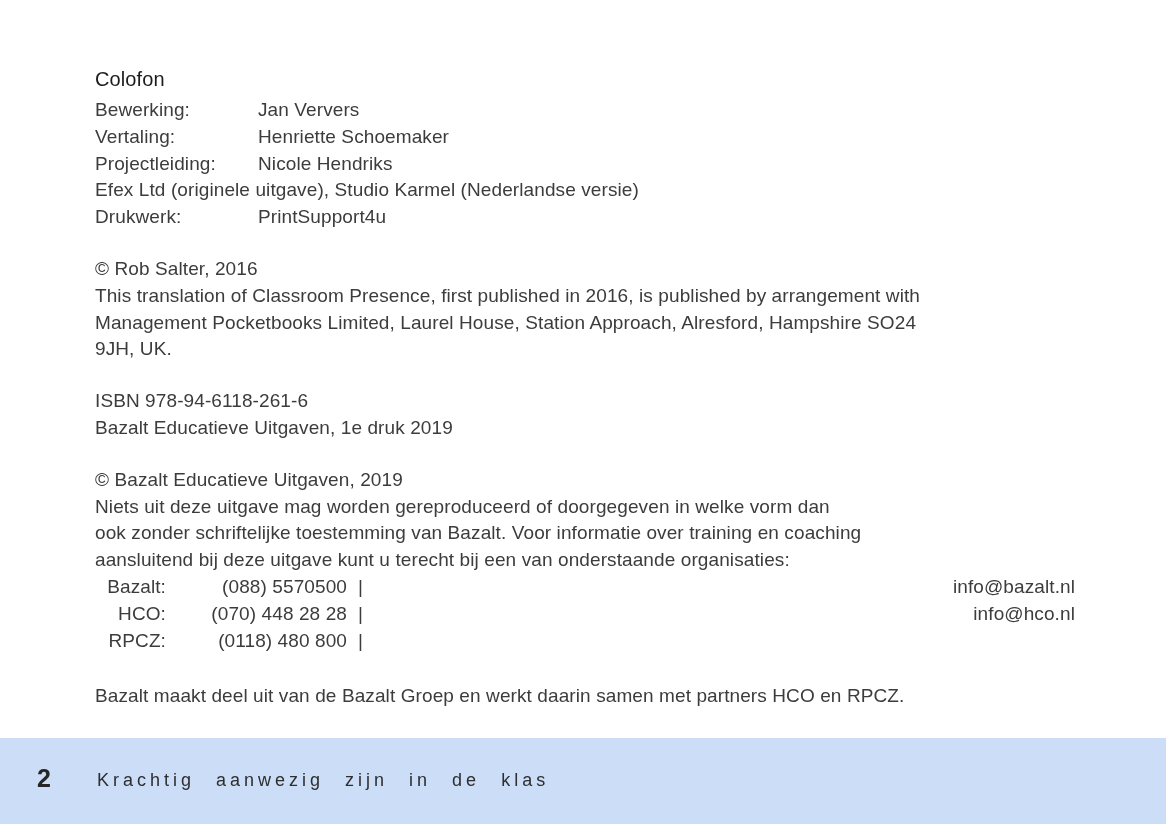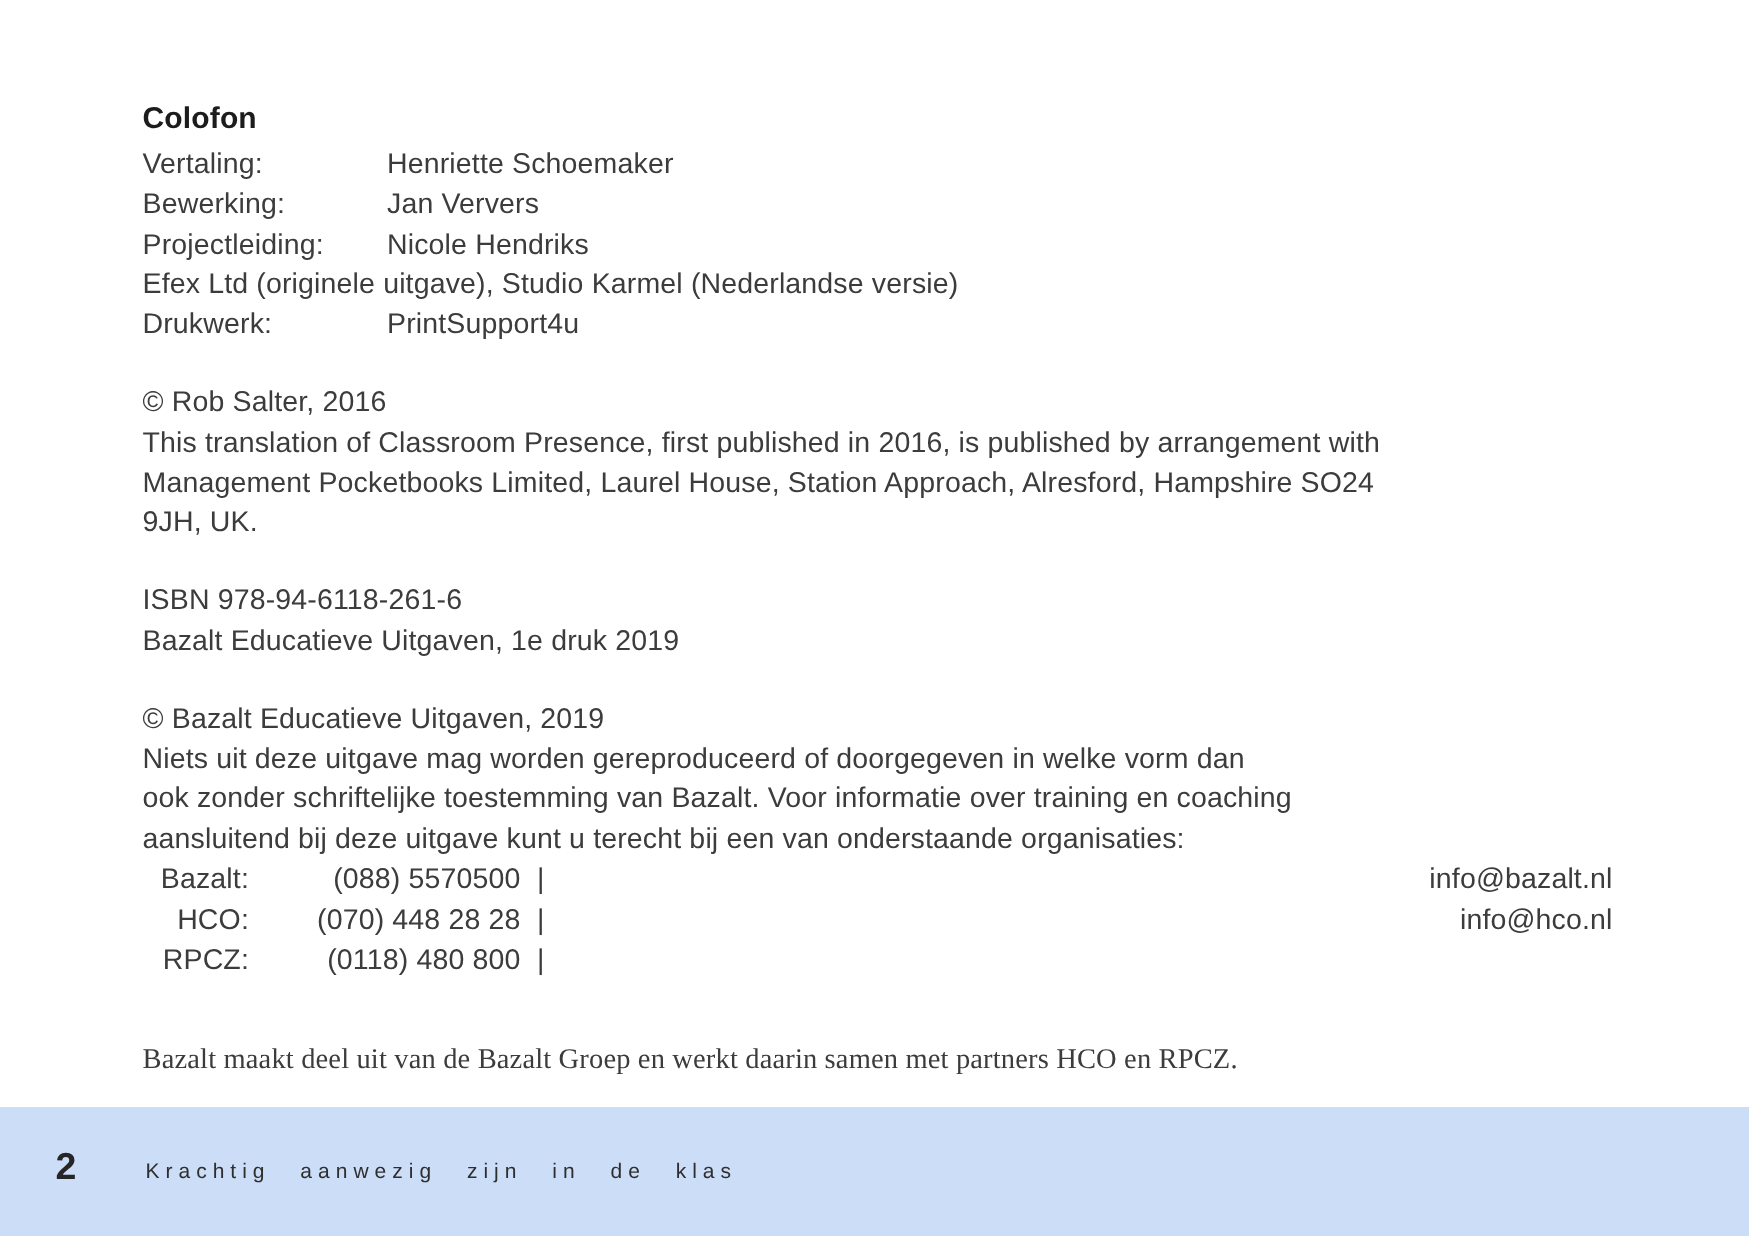--- a/index.html
+++ b/index.html
@@ -16,39 +16,39 @@
     left: 95px;
     top: 66px;
     width: 980px;
     font-size: 19px;
     line-height: 26.8px;
     letter-spacing: 0.1px;
   }
   .heading {
     font-size: 20px;
     line-height: 27px;
-    font-weight: bold;
+    font-weight: normal;
     color: #1c1c1c;
     margin-bottom: 4px;
   }
   .credit-row {
     display: grid;
     grid-template-columns: 163px 1fr;
     white-space: nowrap;
   }
   .paragraph { margin-top: 25px; }
   .line { white-space: nowrap; }
   .contacts { }
   .contact-row {
     display: grid;
     grid-template-columns: 71px 181px 16px auto;
     white-space: nowrap;
     text-align: right;
   }
-  .closing { margin-top: 40px; white-space: nowrap; font-family: Liberation Serif, serif; }
+  .closing { margin-top: 29px; white-space: nowrap; }
   .footer-bar {
     position: absolute;
     left: 0;
     top: 738px;
     width: 1166px;
     height: 86px;
     background: #ccddf8;
   }
   .footer-inner {
     position: relative;
@@ -62,42 +62,42 @@
     transform: translateY(-58%);
     font-size: 25px;
     font-weight: bold;
     color: #262626;
   }
   .book-title {
     position: absolute;
     left: 97px;
     top: 50%;
     transform: translateY(-54%);
-    font-size: 14px;
+    font-size: 18px;
     color: #2e2e2e;
     letter-spacing: 4px;
     word-spacing: 12px;
     white-space: nowrap;
   }
 </style>
 </head>
 <body>
 
 <div class="content">
 
   <div class="heading">Colofon</div>
 
   <div class="credits">
     <div class="credit-row">
+      <span>Bewerking:</span>
+      <span>Jan Ververs</span>
+    </div>
+    <div class="credit-row">
       <span>Vertaling:</span>
       <span>Henriette Schoemaker</span>
-    </div>
-    <div class="credit-row">
-      <span>Bewerking:</span>
-      <span>Jan Ververs</span>
     </div>
     <div class="credit-row">
       <span>Projectleiding:</span>
       <span>Nicole Hendriks</span>
     </div>
     <div class="credit-row">
       <span>Efex Ltd (originele uitgave), Studio Karmel (Nederlandse versie)</span>
     </div>
     <div class="credit-row">
       <span>Drukwerk:</span>

